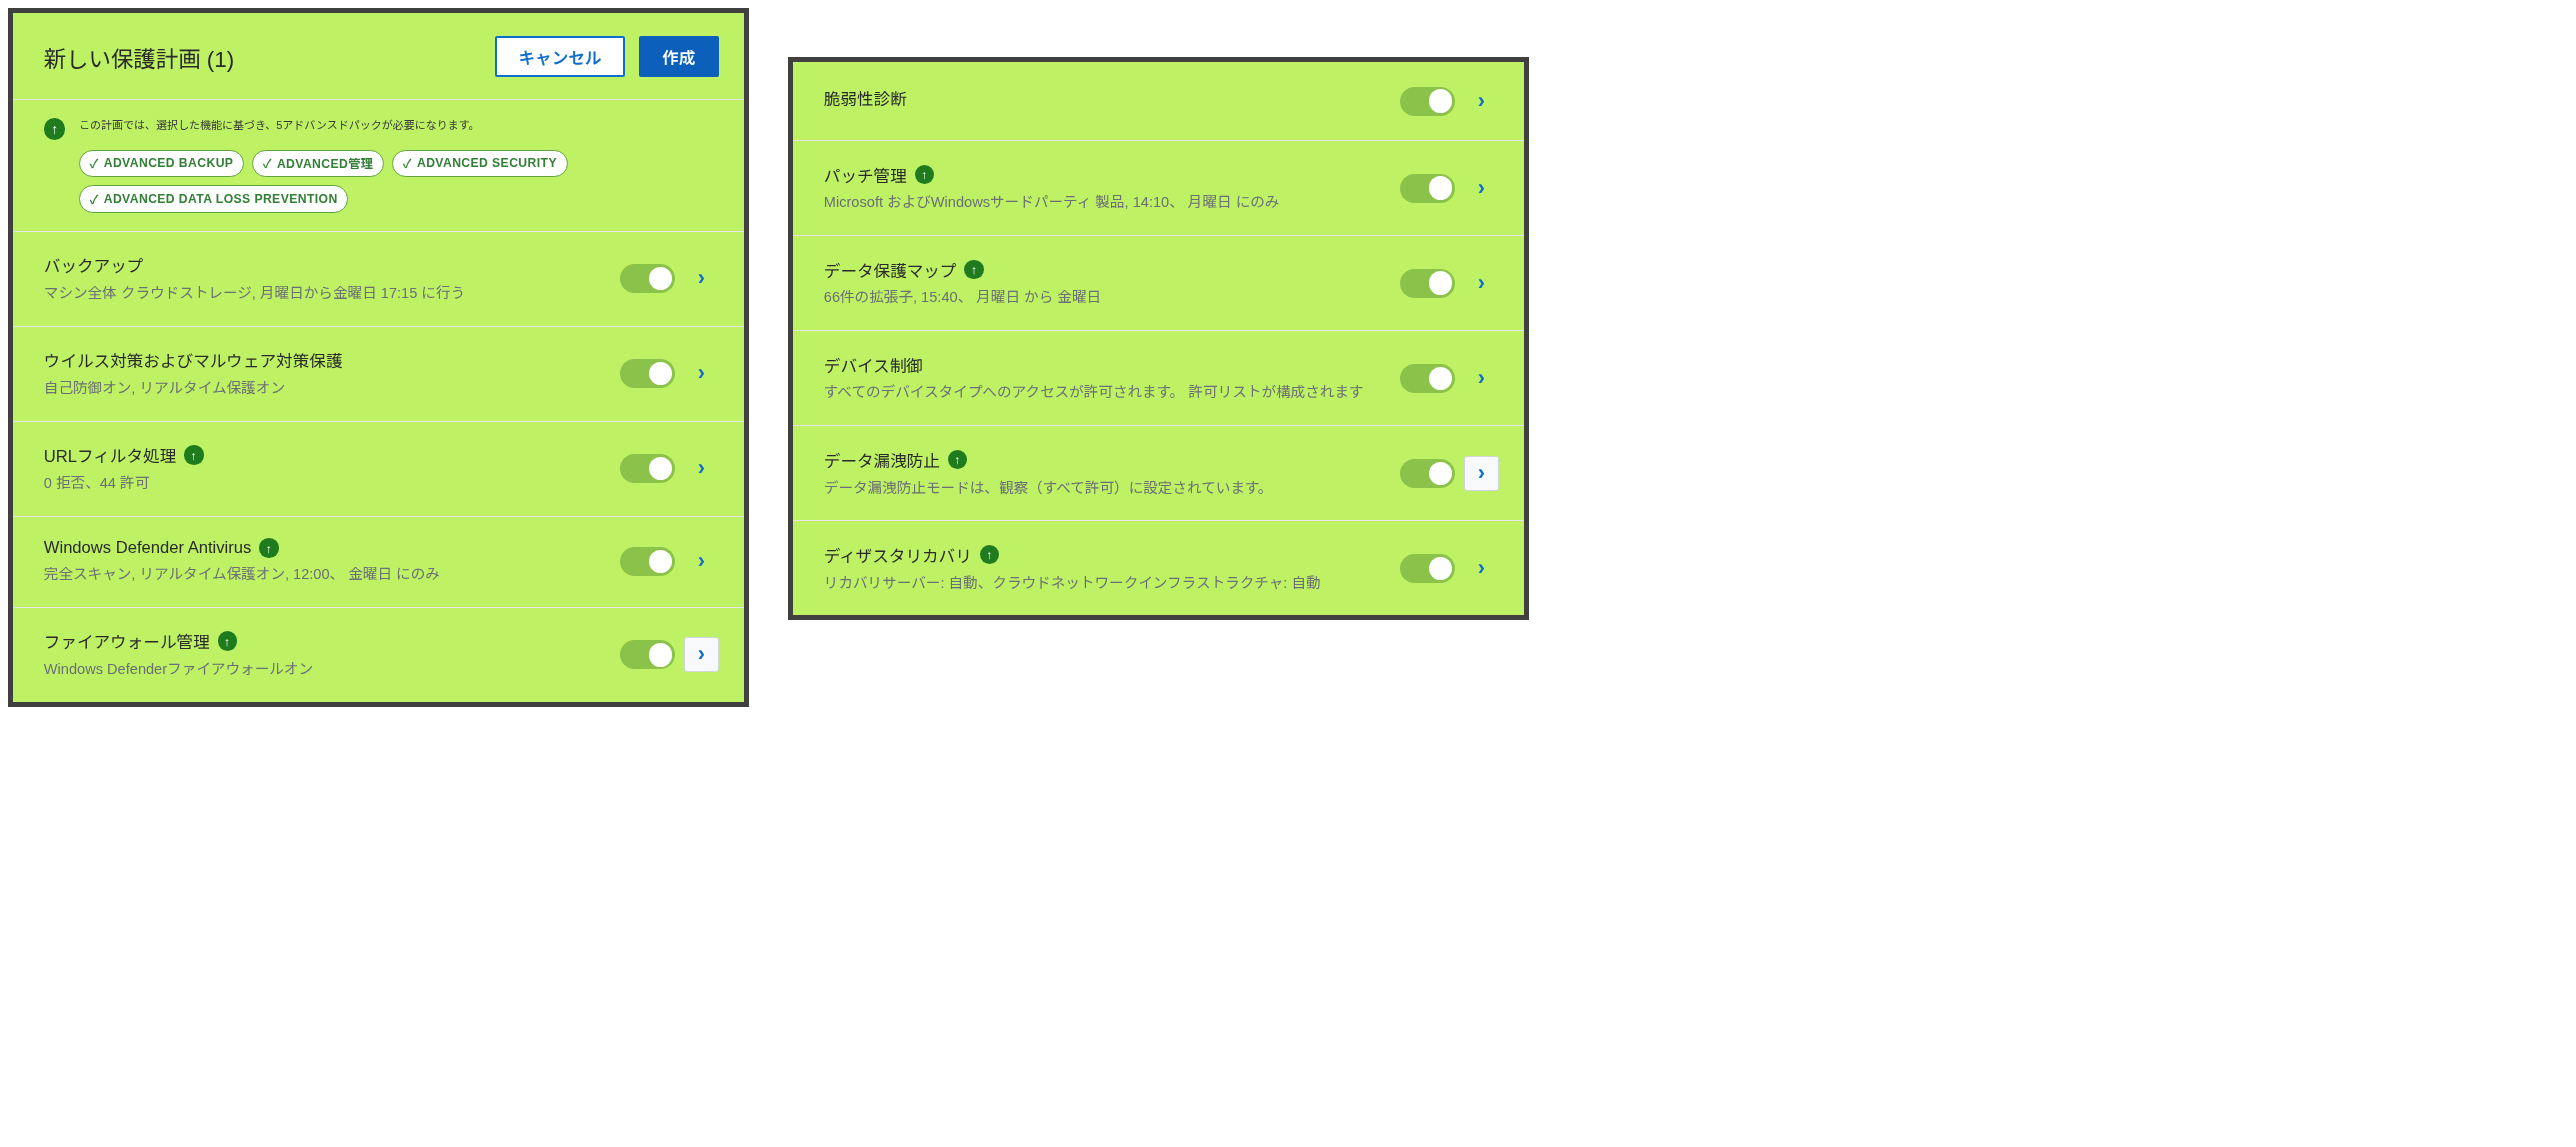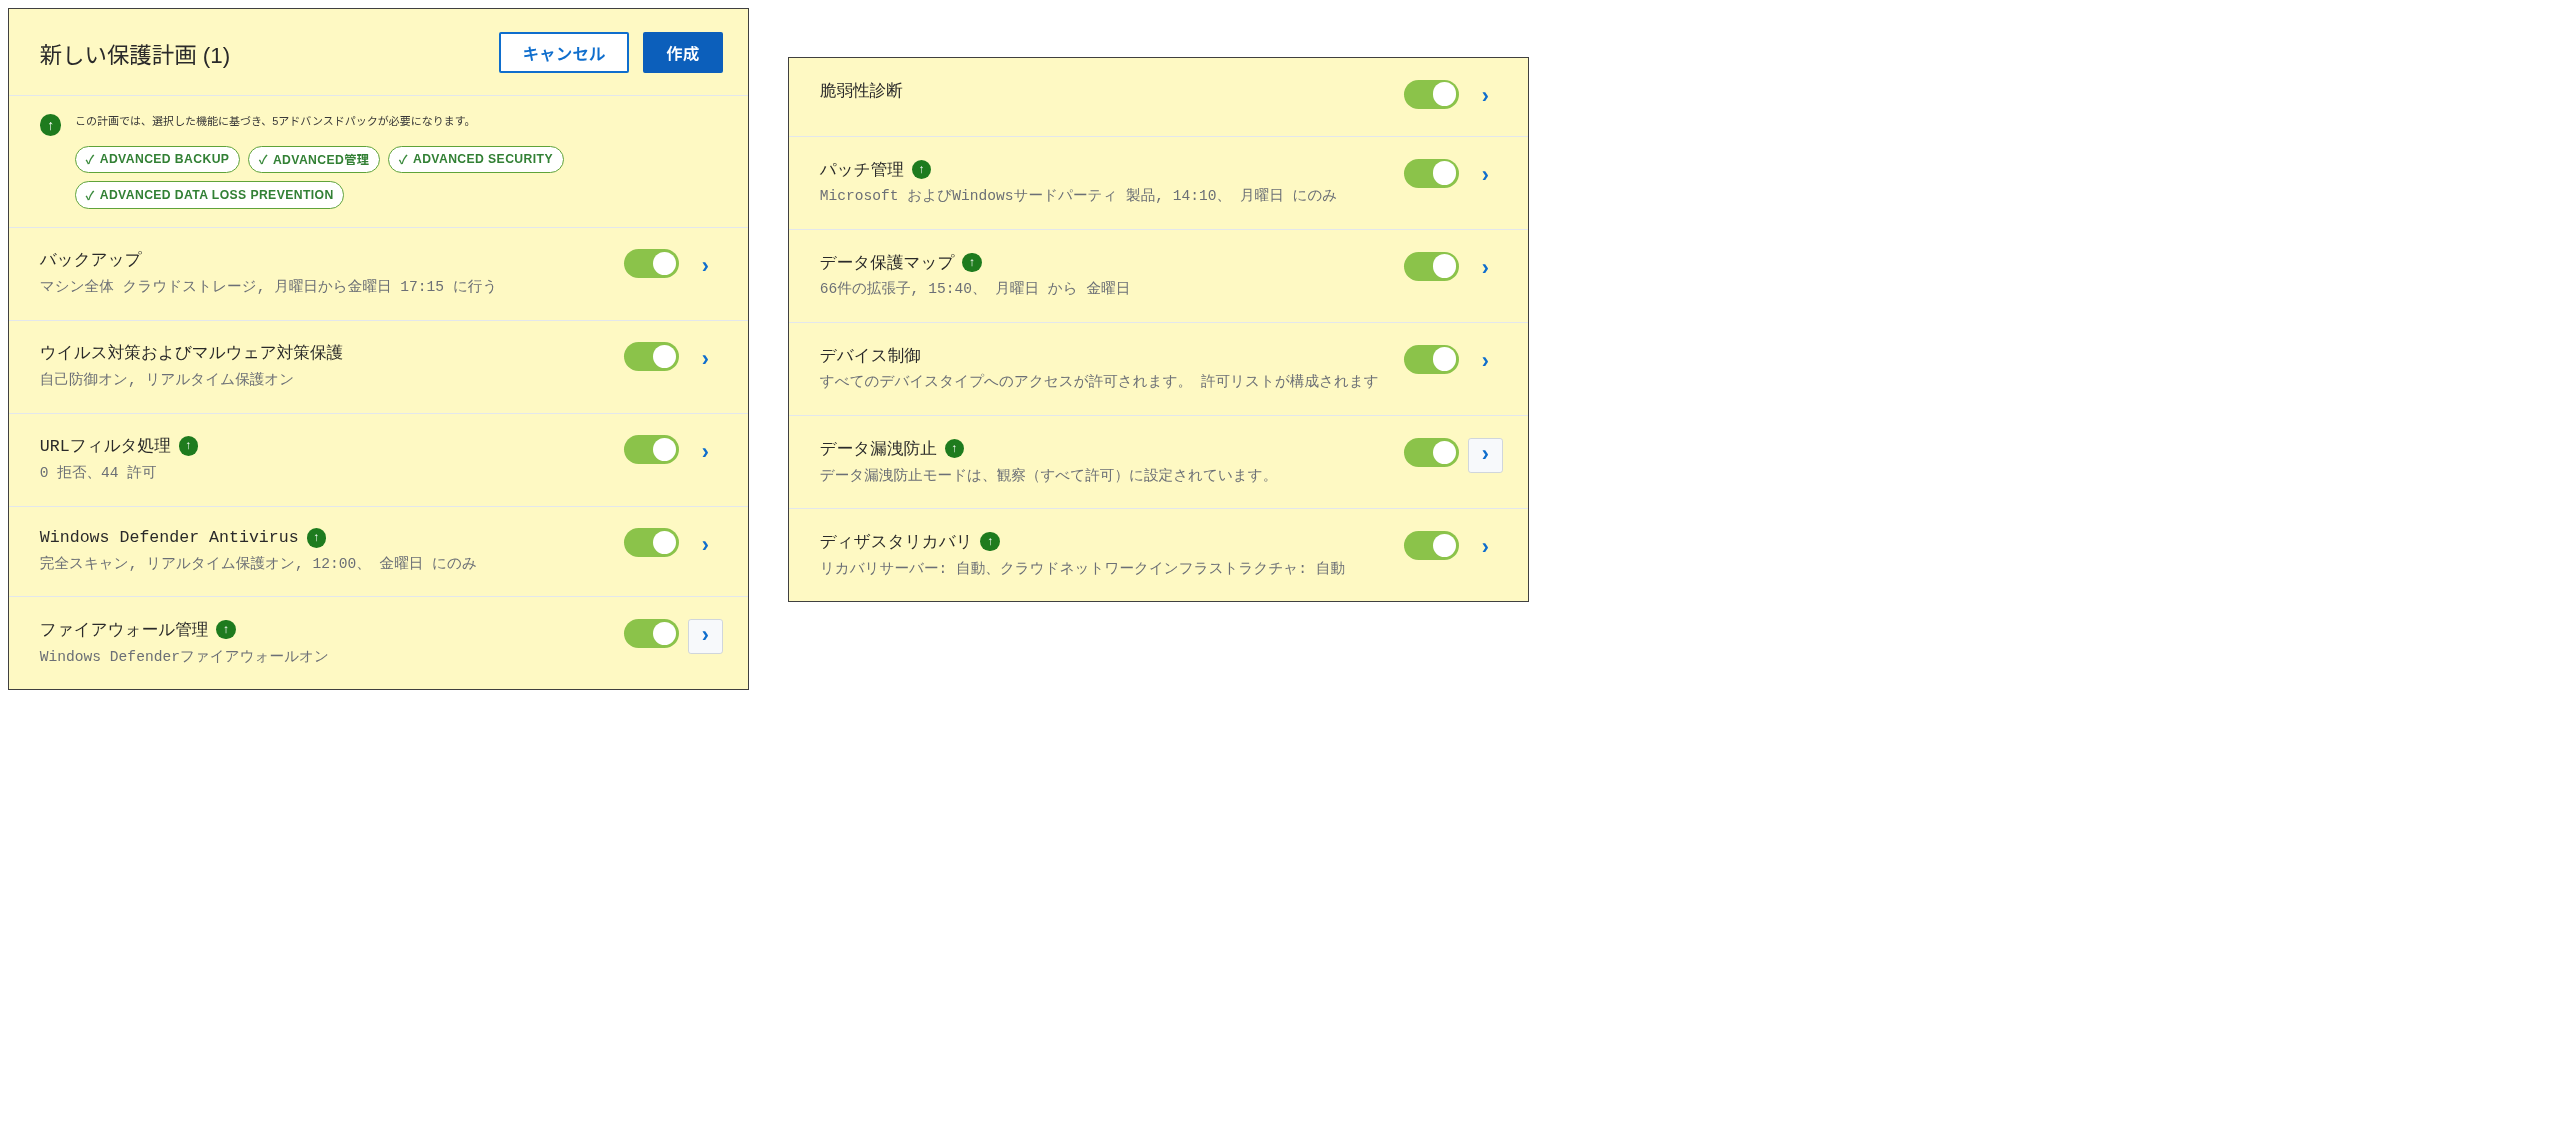--- a/index.html
+++ b/index.html
@@ -5,22 +5,22 @@
     * { box-sizing: border-box; margin: 0; padding: 0; }
     body {
       font-family: -apple-system, BlinkMacSystemFont, "Segoe UI", "Helvetica Neue", Arial, "Noto Sans JP", sans-serif;
       background: #fff;
       color: #2d2d2d;
       font-size: 14.6px;
     }
     .columns { display: flex; gap: 39px; align-items: flex-start; }
     .panel {
       width: 741px;
-      border: 1px solid #404040;
-      background: #fef9c3;
+      border: 5px solid #404040;
+      background: #bef264;
     }
     .panel.first { margin: 7.8px 0 0 7.8px; }
     .panel.second { margin-top: 57px; width: 741px; }
 
     
     .plan-header {
       display: flex;
       align-items: center;
       justify-content: space-between;
       padding: 23.4px 25px 21.5px 31px;
@@ -82,22 +82,22 @@
       border-radius: 13.7px;
       background: #fff;
     }
     .pill .check { color: #3a8a3c; font-weight: bold; }
 
     
     .feature {
       border-top: 1px solid #e3e7ec;
       padding: 21.5px 25px 21.5px 31px;
       display: flex;
+      align-items: center;
       gap: 9px;
-      font-family: Liberation Mono, monospace;
     }
     .second .feature:first-child { border-top: none; }
     .feat-main { flex: 1; min-width: 0; }
     .feat-title {
       font-size: 16.6px;
       color: #2a2a2a;
       display: flex;
       align-items: center;
       gap: 7.8px;
       margin-bottom: 5.9px;

